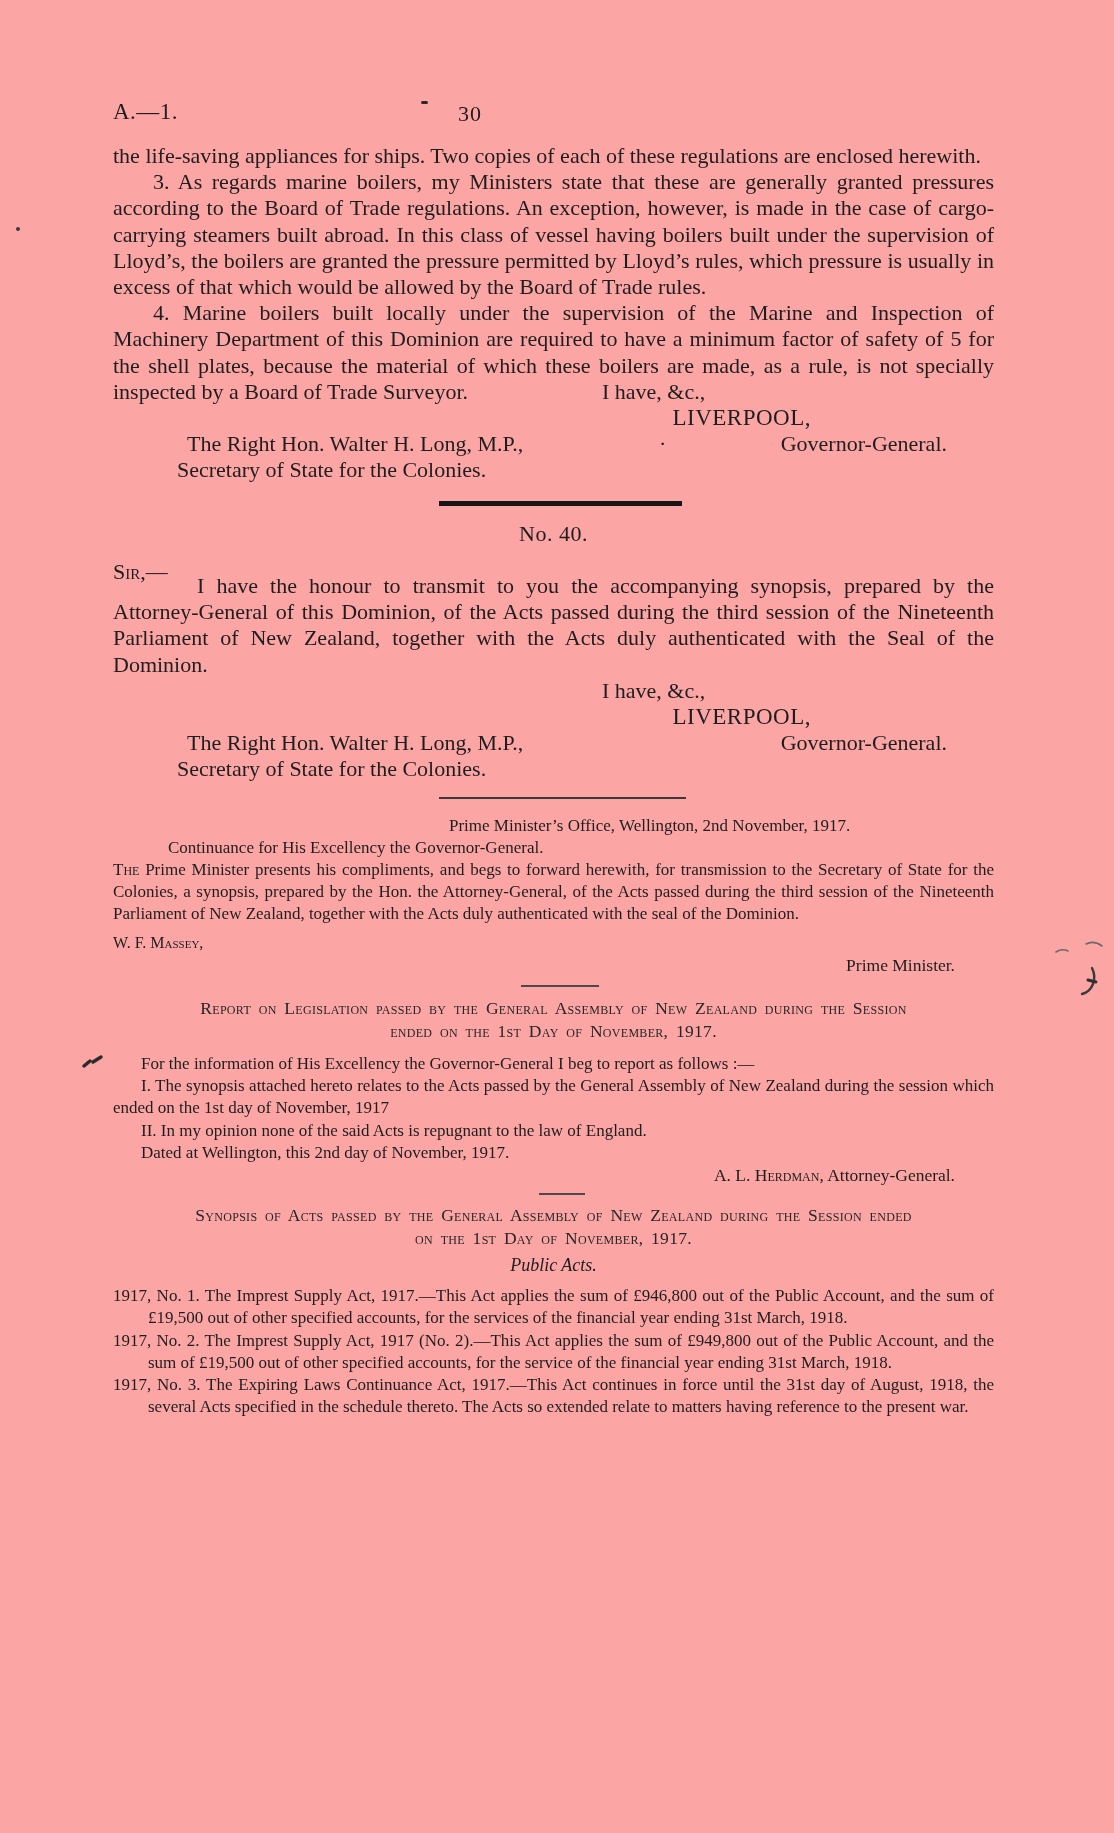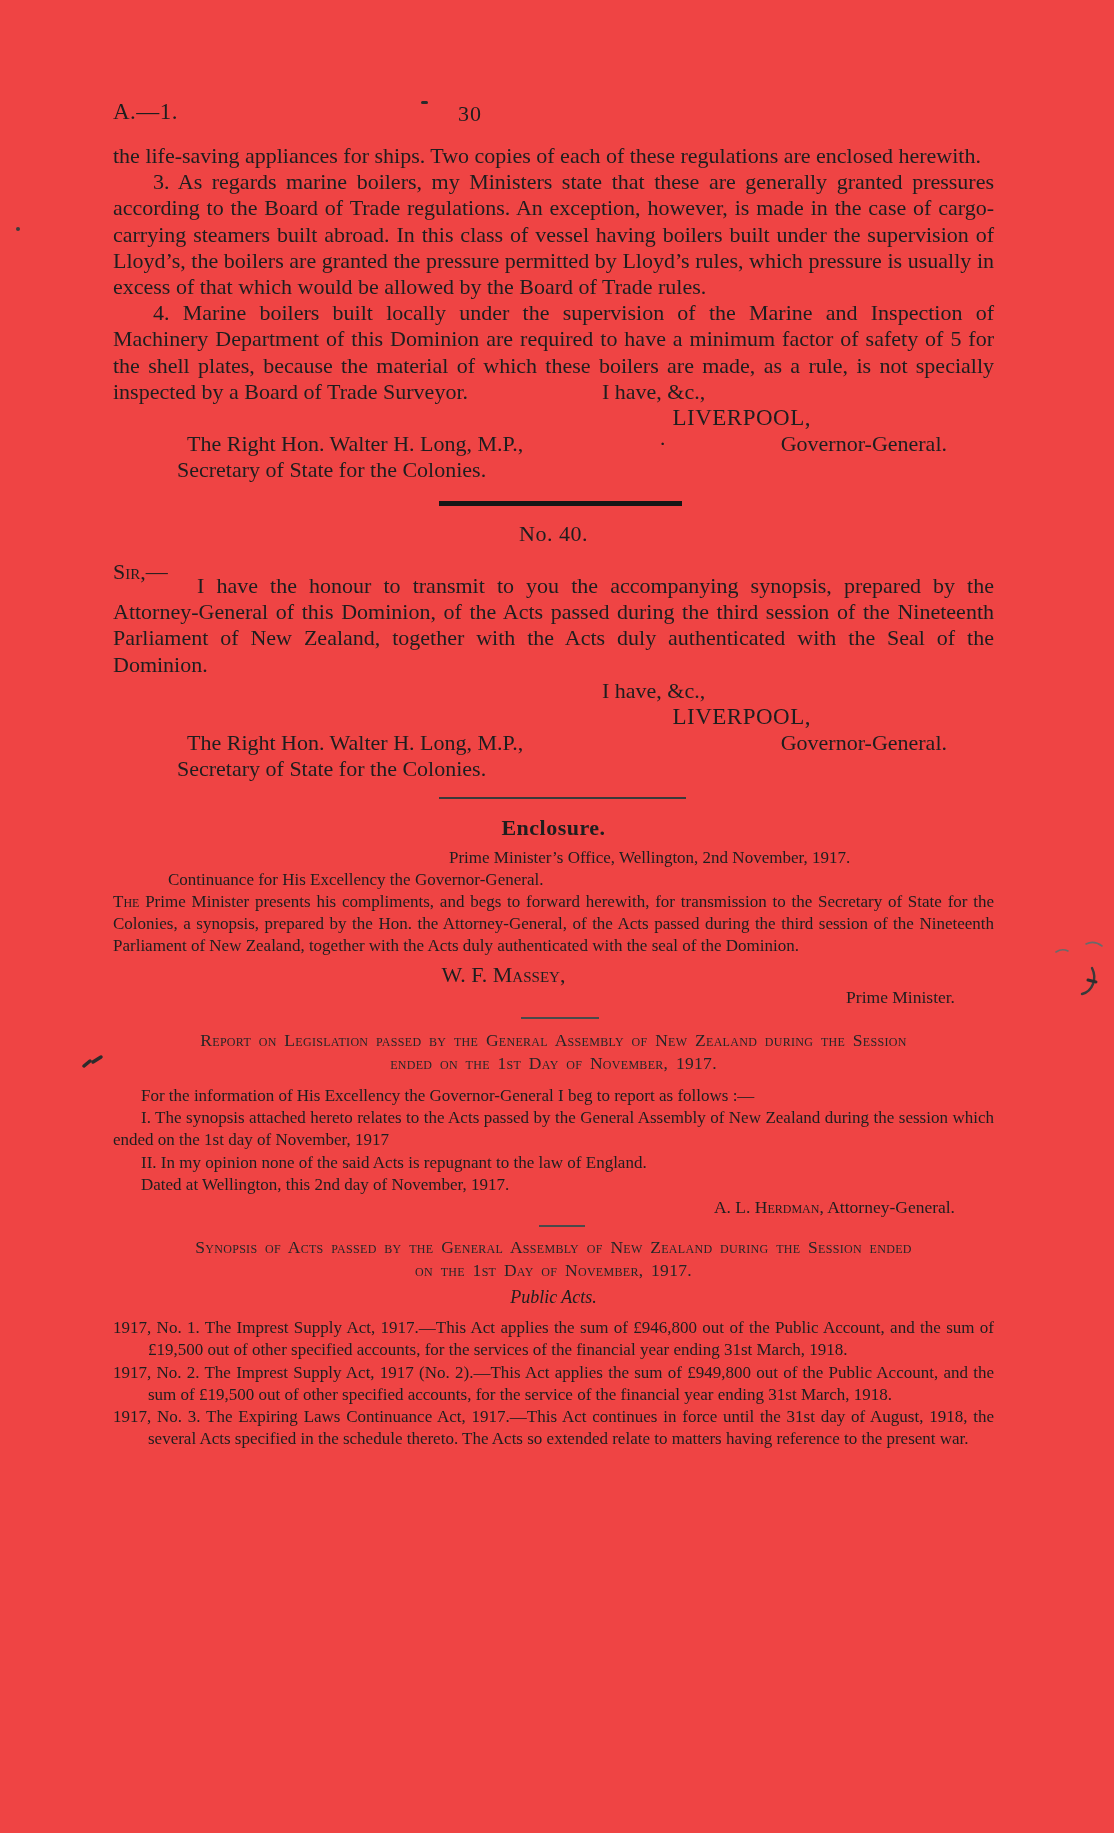--- a/index.html
+++ b/index.html
@@ -1,19 +1,19 @@
 <!DOCTYPE html>
 <html><head>
 <meta charset="utf-8">
 <style>
   html,body{margin:0;padding:0;background:#ffffff;}
   .page{
     position:relative;
     width:1114px;height:1833px;
-    background:#ef4444;
+    background:#fca5a5;
     font-family:"Liberation Serif","DejaVu Serif",serif;
     color:#1e1e1e;
     overflow:hidden;
   }
   .col{position:absolute;left:113px;top:95px;width:881px;}
   p{margin:0;}
 
   
   .hdr{position:relative;height:32px;margin-bottom:16px;}
   .docref{position:absolute;left:0;top:4px;font-size:23px;letter-spacing:.5px;}
@@ -52,21 +52,21 @@
   .no40{text-align:center;font-size:22px;line-height:26.2px;letter-spacing:.5px;}
   .nz295{font-size:22px;line-height:26.2px;margin-left:69px;}
   .sirline{position:relative;font-size:22px;line-height:26.2px;height:26.2px;}
   .sir{position:absolute;left:0;top:12px;}
   .dateline1{position:absolute;left:251px;top:0;}
 
   
   .enc-h{text-align:center;font-size:22px;font-weight:700;letter-spacing:.5px;line-height:26px;margin-bottom:6px;}
   .enc-date{font-size:17px;line-height:22.2px;margin-left:336px;}
   .memo{font-size:17px;line-height:22.2px;margin-left:55px;}
-  .massey{font-size:22px;line-height:22.2px;text-align:center;padding-right:100px;}
+  .massey{font-size:16px;line-height:22.2px;text-align:left;padding-right:100px;}
   .pmtitle{font-size:17.5px;line-height:22.2px;text-align:right;padding-right:39px;}
 
   
   .hd-sc{text-align:center;font-variant:small-caps;font-size:17.5px;line-height:23px;word-spacing:3px;letter-spacing:.3px;color:#262626;}
   .herd{font-size:17.5px;line-height:22.2px;text-align:right;padding-right:39px;}
   .pubacts{text-align:center;font-style:italic;font-size:18px;line-height:23px;margin:4px 0 8px 0;}
   .act{font-size:17px;line-height:22.2px;text-align:justify;padding-left:35px;text-indent:-35px;}
 
   .gap6{height:6px;} .gap10{height:10px;}
 
@@ -130,21 +130,20 @@
       <div class="addr-line">
         <span class="addr1">The Right Hon. Walter H. Long, M.P.,</span>
         <span class="gov">Governor-General.</span>
       </div>
       <div class="addr2">Secretary of State for the Colonies.</div>
     </div>
 
     <div class="rule-thin"></div>
 
     <div>
-      <div class="enc-h">Enclosure.</div>
       <div class="enc-date">Prime Minister’s Office, Wellington, 2nd November, 1917.</div>
       <div class="memo">Continuance for His Excellency the Governor-General.</div>
       <p class="st"><span class="sc">The</span><span> Prime Minister presents his compliments, and begs to forward herewith, for transmission to the Secretary of State for the Colonies, a synopsis, prepared by the Hon. the Attorney-General, of the Acts passed during the third session of the Nineteenth Parliament of New Zealand, together with the Acts duly authenticated with the seal of the Dominion.</span></p>
       <div class="gap6"></div>
       <div class="massey sc">W. F. Massey,</div>
       <div class="pmtitle">Prime Minister.</div>
     </div>
 
     <div class="rule-short"></div>
 

